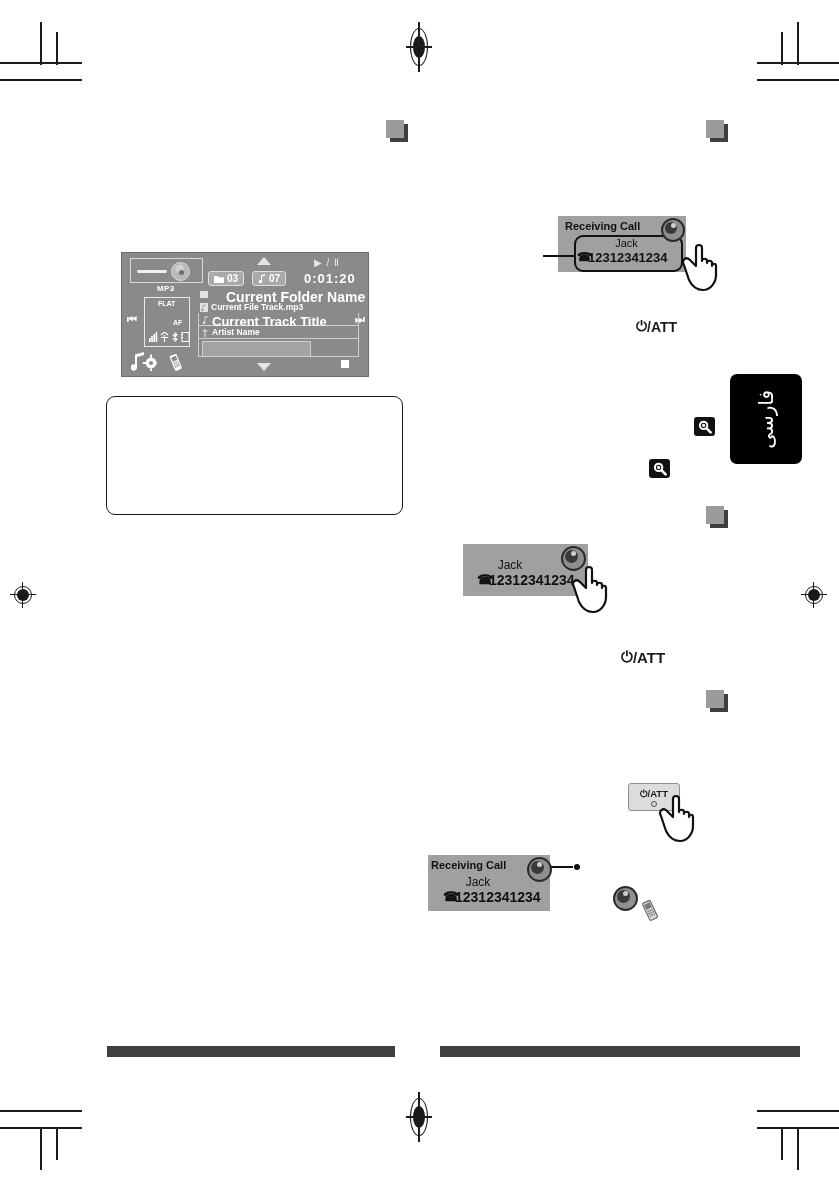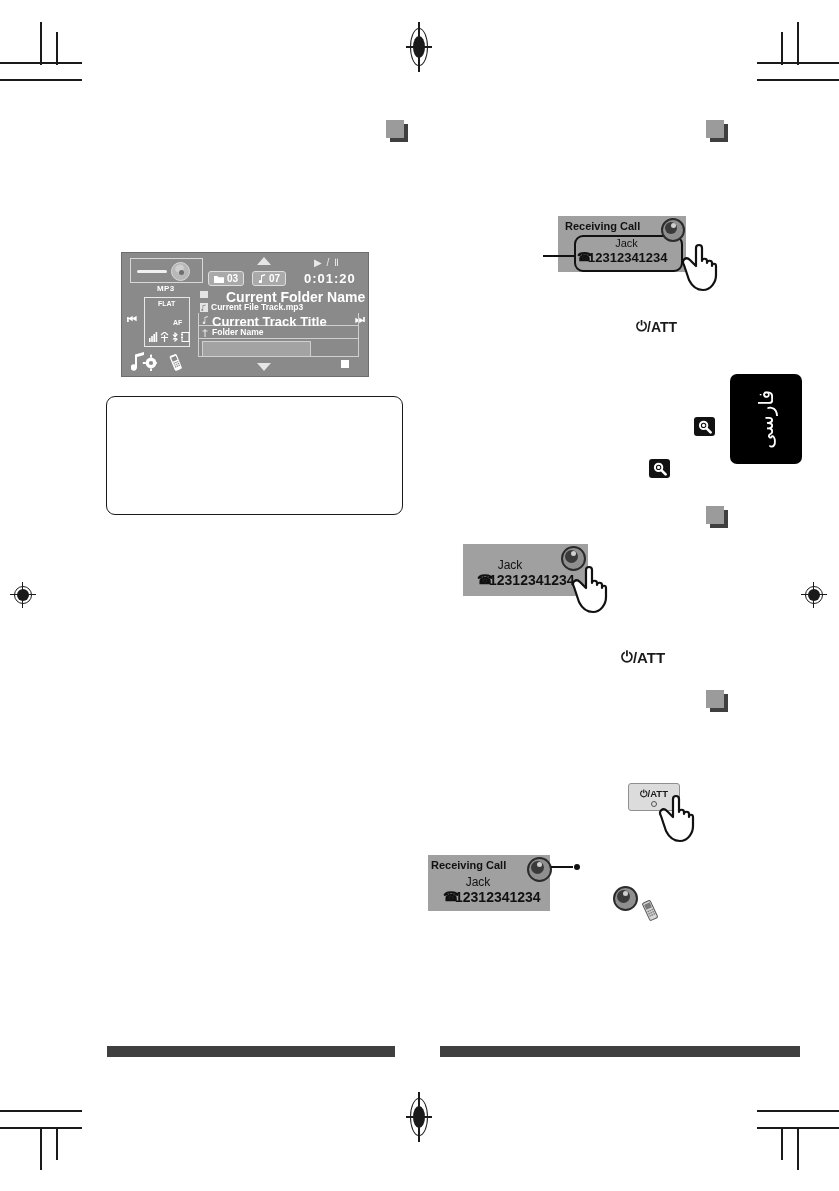--- a/index.html
+++ b/index.html
@@ -262,21 +262,21 @@
     <svg width="7" height="8" viewBox="0 0 7 8" style="position:absolute;left:0;top:2px;">
         <path d="M6 0 L2.5 1 V5.6 a1.3 1.3 0 1 0 .8 1.2 V2 L6 1.1z" fill="#e4e4e4"></path>
       </svg>
     <span class="infoline" style="left:10px;top:0px;font-size:13px;">Current Track Title</span>
   </div>
   <div class="uline" style="left:76px;top:73px;width:161px;height:13px;"></div>
   <div style="position:absolute;left:80px;top:74px;">
     <svg width="6" height="8" viewBox="0 0 6 8" style="position:absolute;left:0;top:2px;">
         <path d="M3 0 L3 8 M0.5 2 L5.5 2" stroke="#e4e4e4" stroke-width="1.1"></path>
       </svg>
-    <span class="infoline" style="left:10px;top:0px;font-size:8.5px;">Folder Name</span>
+    <span class="infoline" style="left:10px;top:0px;font-size:8.5px;">Artist Name</span>
   </div>
 
   <div class="uline" style="left:76px;top:86px;width:161px;height:18px;"></div>
   <div class="progress" style="left:80px;top:88px;width:109px;height:16px;"></div>
 
   <div class="stopsq" style="left:219px;top:107px;"></div>
 
   <div class="noteicon" style="left:9px;top:99px;">
     <svg width="26" height="19" viewBox="0 0 26 19">
       <path d="M13 0 L4 2.6 V12.5 a3.2 3.2 0 1 0 2 3 V5 L13 3z" fill="#fff"></path>

